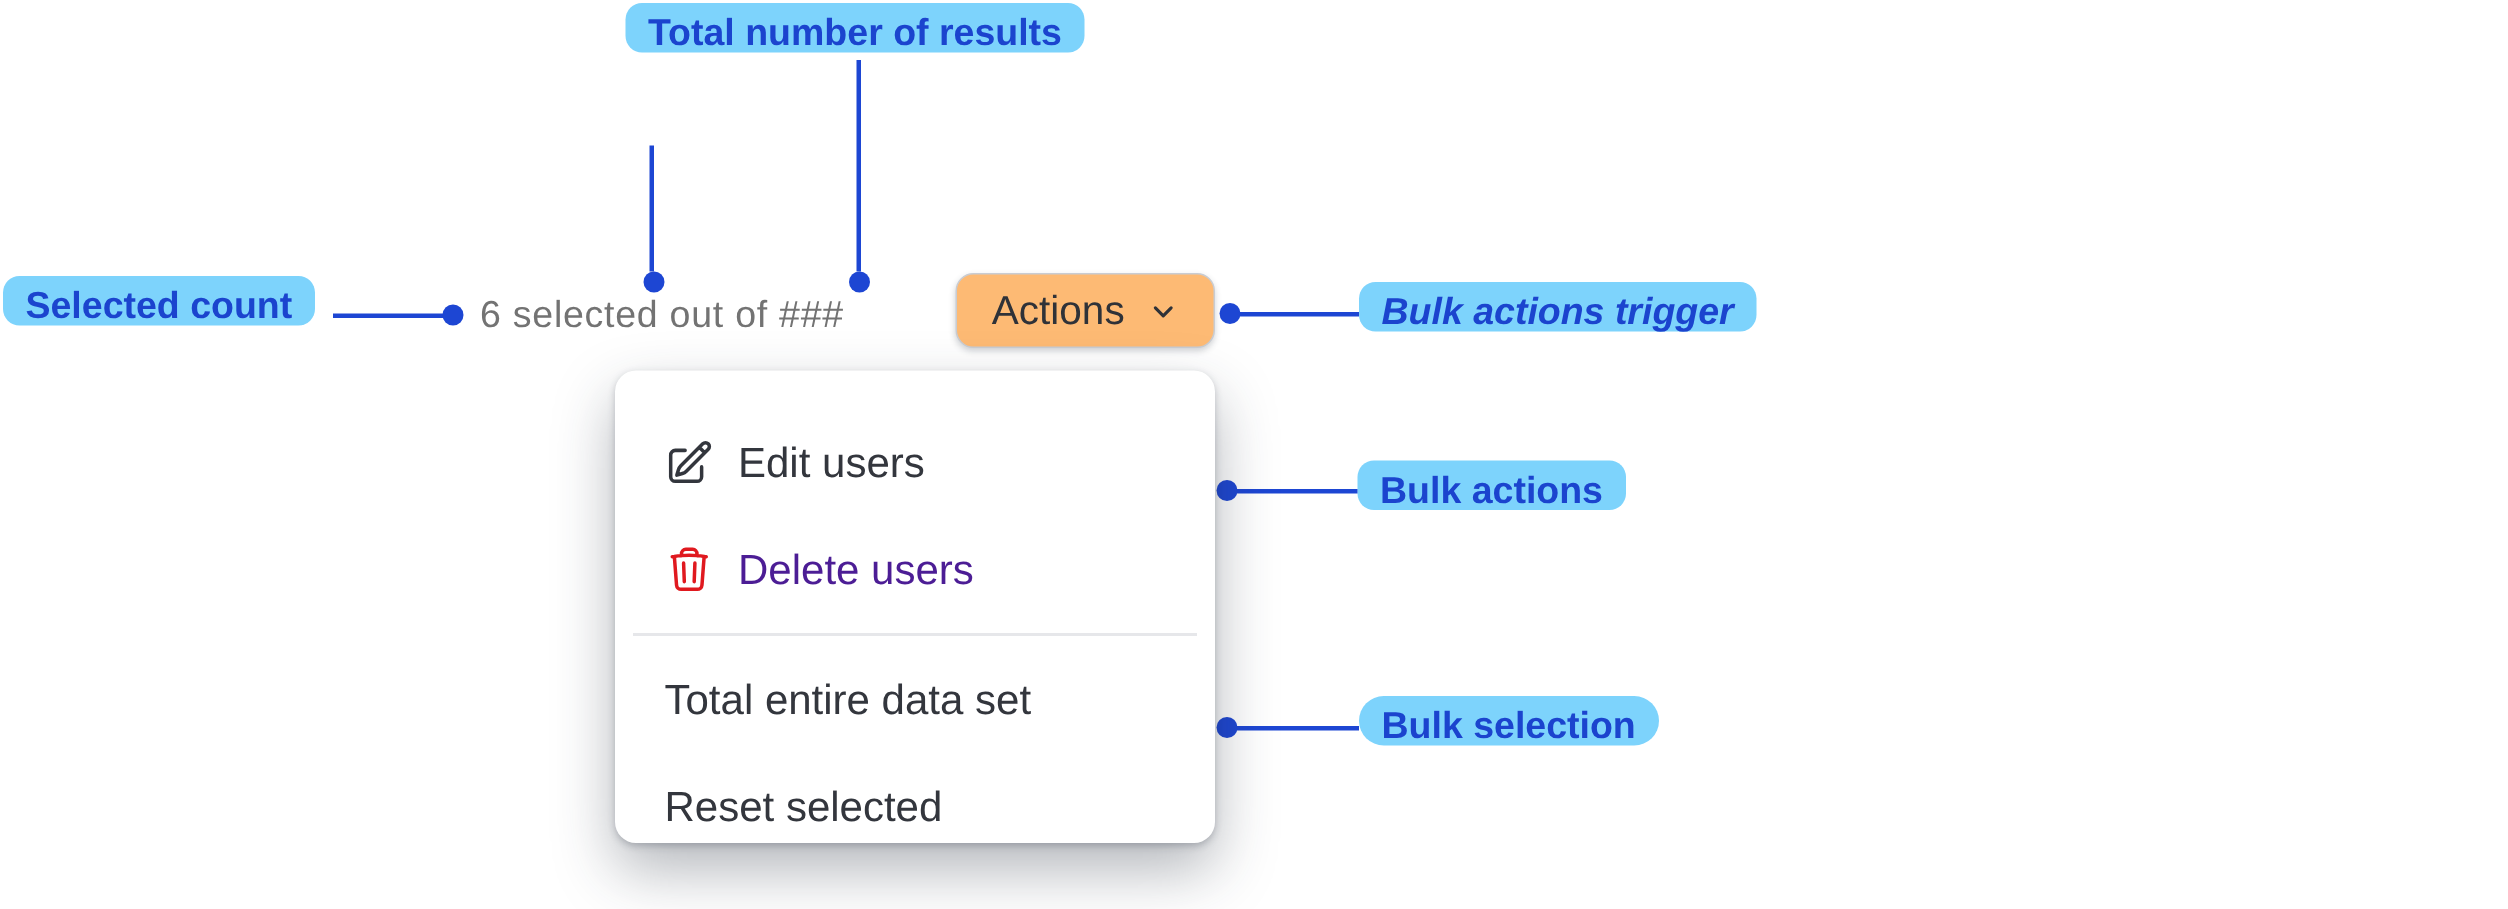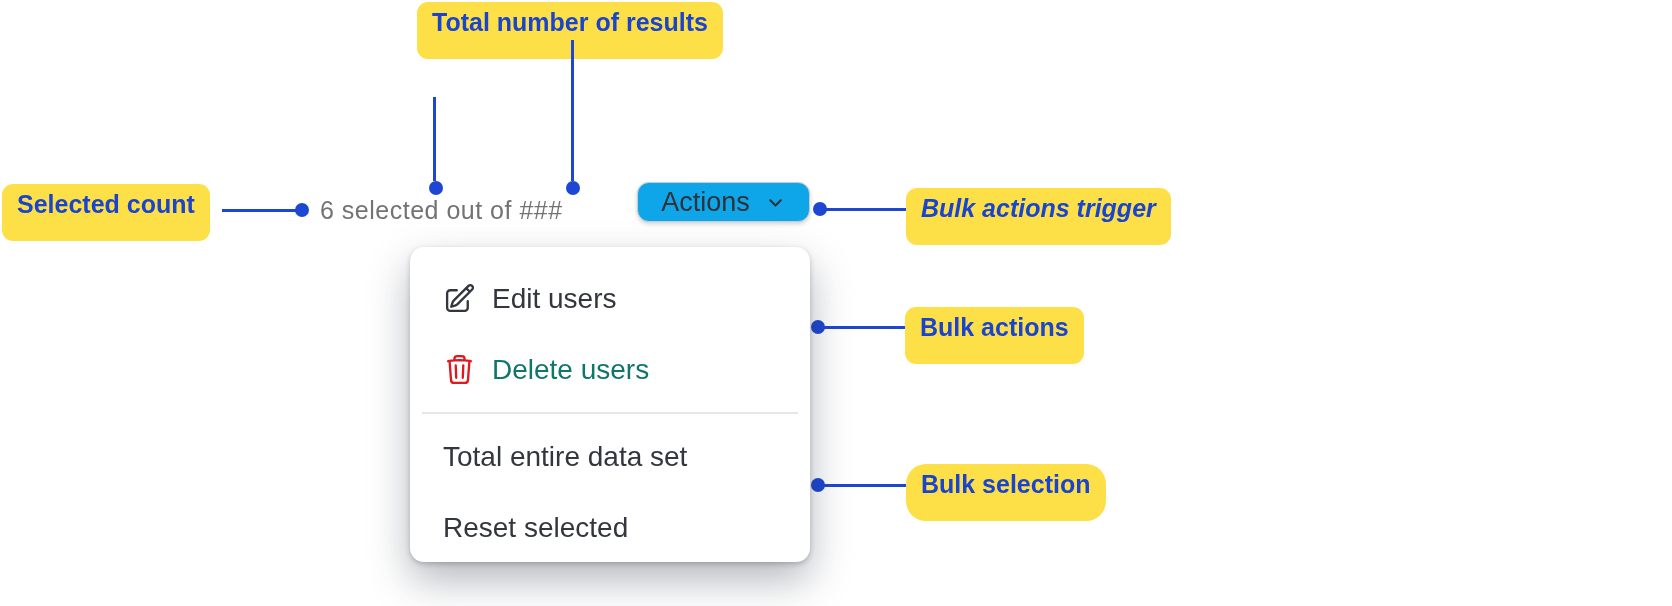--- a/index.html
+++ b/index.html
@@ -12,26 +12,26 @@
     height:606px;
     background:#ffffff;
     overflow:hidden;
   }
 
   
   .badge {
     position:absolute;
     display:inline-flex;
     align-items:center;
-    background:#fde047;
+    background:#7dd3fc;
     color:#1b44ce;
     font-size:25px;
     font-weight:600;
     line-height:1;
-    padding:8px 15px 24px;
+    padding:8px 15px 0;
     border-radius:11px;
     white-space:nowrap;
   }
 
   
   .line { position:absolute; background:#1d46d3; }
   .line.v { width:3px; }
   .line.h { height:3px; }
   .dot {
     position:absolute;
@@ -47,63 +47,63 @@
     font-size:25px;
     color:#737373;
     letter-spacing:0.5px;
     white-space:nowrap;
   }
 
   
   .actions-btn {
     position:absolute;
     left:637px; top:182px;
-    width:173px; height:40px;
+    width:173px; height:50px;
     display:flex;
     align-items:center;
     justify-content:center;
     gap:15px;
-    background:#0ea5e9;
+    background:#fdba74;
     border:1.5px solid #c9ccd2;
     border-radius:12px;
     box-shadow:0 2px 4px rgba(40,48,62,0.22);
     font-size:27px;
     color:#2f3238;
     cursor:pointer;
   }
   .actions-btn svg { display:block; }
 
   
   .menu {
     position:absolute;
     left:410px; top:247px;
     width:400px; height:315px;
     background:#ffffff;
     border-radius:14px;
     box-shadow:0 2px 5px rgba(40,48,62,0.25), 0 18px 40px rgba(40,48,62,0.35);
-    padding-top:16px;
+    padding-top:26px;
   }
   .menu-item {
     height:71px;
     display:flex;
     align-items:center;
     padding-left:33px;
     padding-right:20px;
     font-size:28px;
     color:#33363d;
     cursor:pointer;
   }
   .menu-item .mi-icon {
     width:33px; height:33px;
     margin-right:16px;
     flex:0 0 auto;
     display:flex; align-items:center; justify-content:center;
   }
   .menu-item .mi-icon svg { width:33px; height:33px; display:block; }
-  .menu-item.danger { color:#0f766e; }
+  .menu-item.danger { color:#4c1d95; }
   .menu-divider {
     height:2px;
     background:#e6e7ea;
     margin:7px 12px;
   }
 </style>
 </head>
 <body>
 
 <div class="canvas">

